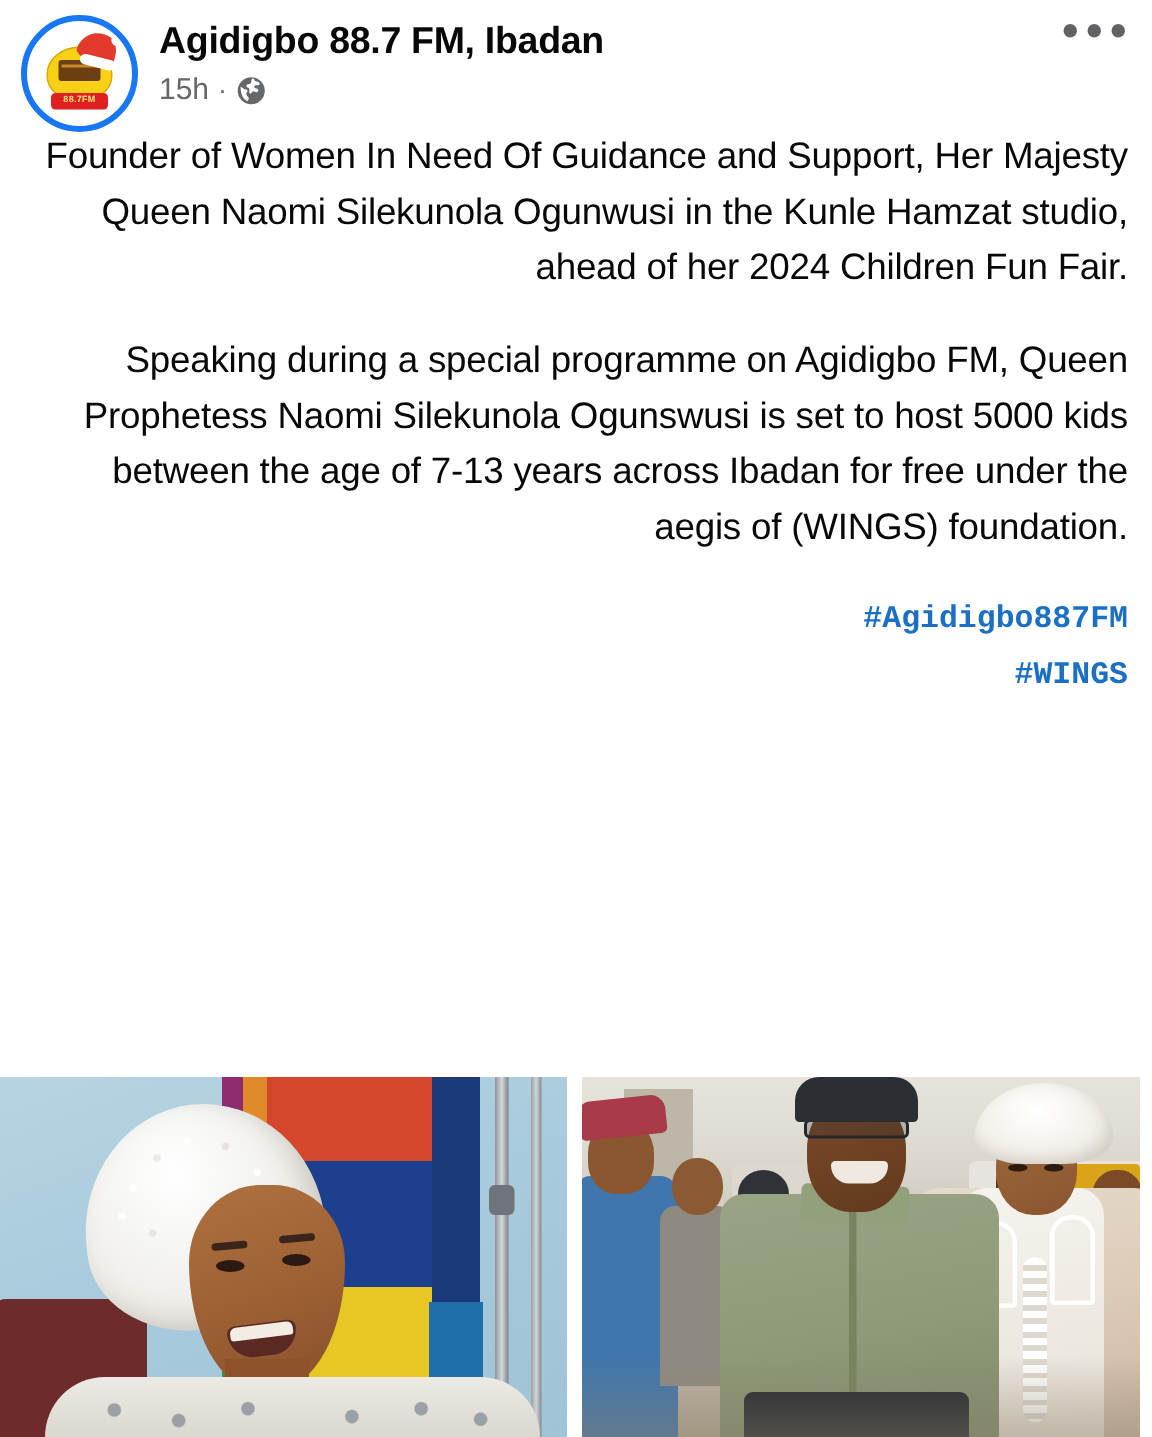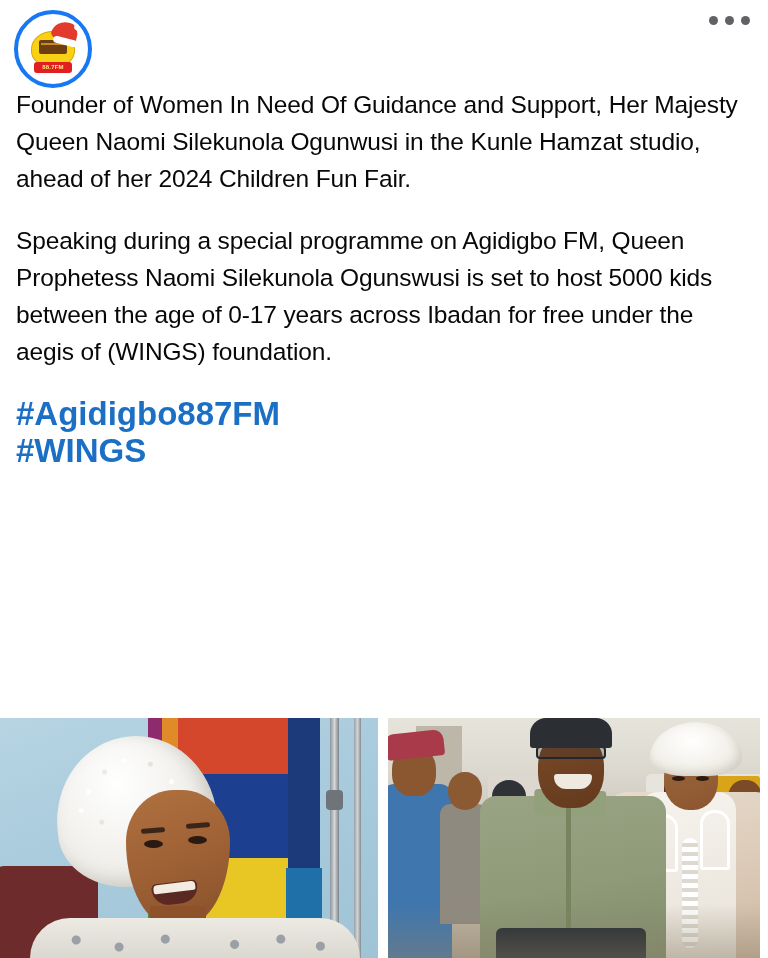--- a/index.html
+++ b/index.html
@@ -177,34 +177,36 @@
     width: 9px;
     height: 9px;
     border-radius: 50%;
     background: #606266;
   }
 
   
   .post-body {
     padding: 0 16px;
     box-sizing: border-box;
+    text-align: right;
   }
   .post-body p {
     margin: 0 0 25px 0;
     font-size: 24.5px;
     line-height: 37px;
     color: #080808;
     letter-spacing: -0.15px;
   }
   .hashtags {
     margin: 0;
-    font-size: 33px;
+    font-size: 21px;
     line-height: 37px;
     font-weight: bold;
     color: #1b6fc4;
+    font-family: Liberation Mono, monospace;
   }
   .hashtags a {
     color: #1b6fc4;
     text-decoration: none;
     display: block;
   }
 
   
   .photo-grid {
     position: absolute;
@@ -461,31 +463,45 @@
       <div class="logo-oval"></div>
       <div class="logo-drum"></div>
       <div class="logo-band">
         <div class="logo-band-text">88.7FM</div>
       </div>
       <div class="santa-hat"></div>
       <div class="santa-brim"></div>
     </div>
   </div>
 
+  <div class="header-text">
+    <div class="page-name">Agidigbo 88.7 FM, Ibadan</div>
+    <div class="meta-row">
+      <span>15h</span>
+      <span class="meta-sep">·</span>
+      <span class="globe-icon">
+        <svg width="21" height="21" viewBox="0 0 20 20" aria-hidden="true">
+          <circle cx="10" cy="10" r="8.6" fill="#65676b"></circle>
+          <path d="M3.2 7.4c1.6.6 2.2 1.9 3.5 1.8 1.2-.1 1.1 1.3.4 2.1-.7.8.1 2 .9 2.6.7.5.4 1.8-.2 2.6-2.6-1-4.5-3.5-4.6-9.1z" fill="#ffffff"></path>
+          <path d="M11.2 2.2c.9.3.7 1.5 1.6 1.8.9.3 2 .2 2.4 1.1.4.9-.6 1.5-1.5 1.4-.9-.1-1.9.2-1.8 1.1.1.9 1.4.8 2.2 1.3.8.5.3 1.9-.6 2-1 .1-1.6-.8-2.4-.6-.8.2-.6 1.4-1.5 1.4s-1.2-1.1-.8-1.9c.4-.8-.3-1.6-1.1-1.8-.8-.2-1-1.3-.3-1.9.7-.6 1.9-.3 2.4-1.1.5-.8-.1-2.2.9-2.8z" fill="#ffffff"></path>
+        </svg>
+      </span>
+    </div>
+  </div>
 
   <div class="more-menu">
     <span></span>
     <span></span>
     <span></span>
   </div>
 </div>
 
 <div class="post-body">
   <p>Founder of Women In Need Of Guidance and Support, Her Majesty Queen Naomi Silekunola Ogunwusi in the Kunle Hamzat studio, ahead of her 2024 Children Fun Fair.</p>
-  <p>Speaking during a special programme on Agidigbo FM, Queen Prophetess Naomi Silekunola Ogunswusi is set to host  5000 kids between the age of 0-17 years across Ibadan for free under the aegis of (WINGS) foundation.</p>
+  <p>Speaking during a special programme on Agidigbo FM, Queen Prophetess Naomi Silekunola Ogunswusi is set to host  5000 kids between the age of 7-13 years across Ibadan for free under the aegis of (WINGS) foundation.</p>
   <div class="hashtags">
     <a href="#">#Agidigbo887FM</a>
     <a href="#">#WINGS</a>
   </div>
 </div>
 
 <div class="photo-grid">
 
   <div class="photo photo-left">
     <div class="studio-bg"></div>

